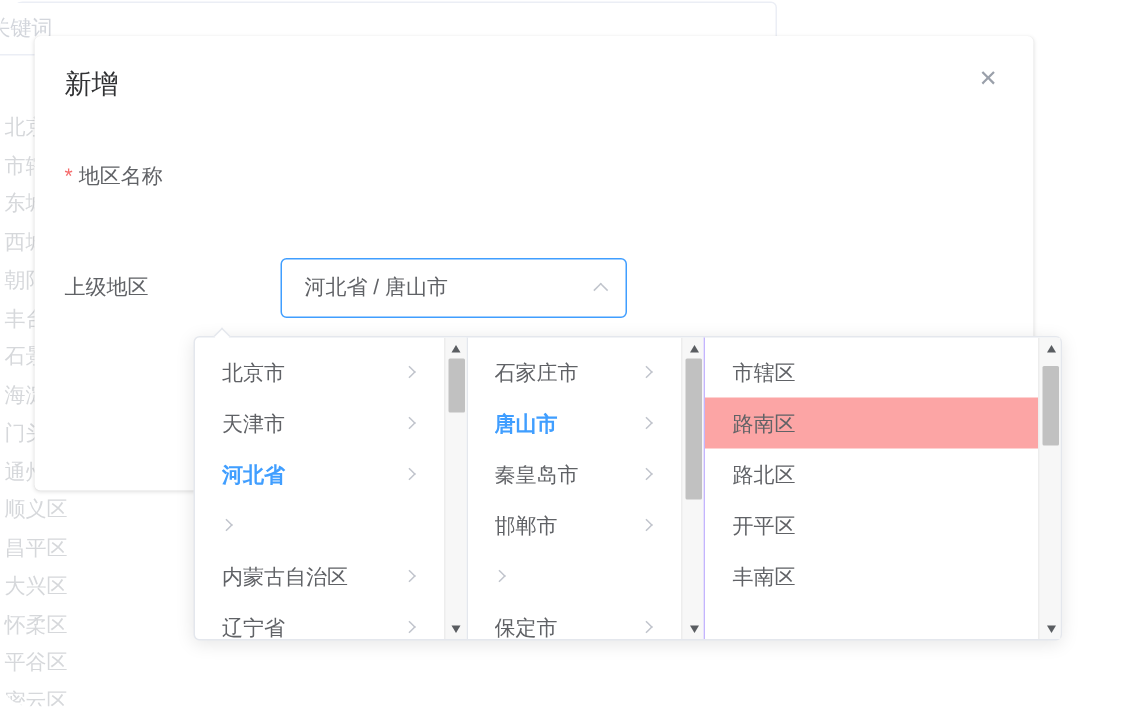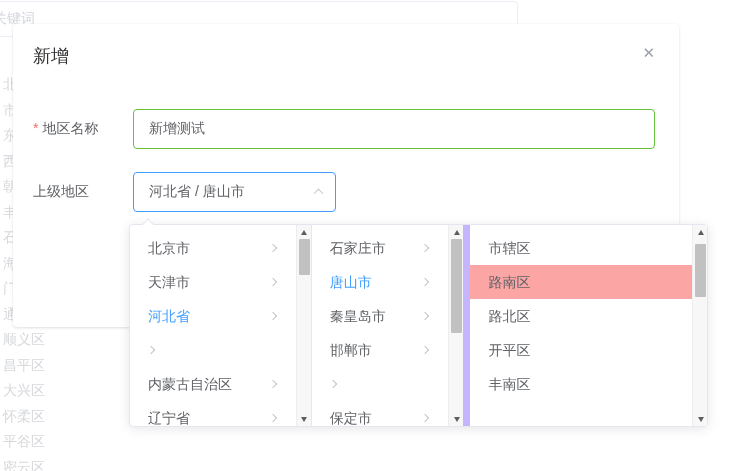--- a/index.html
+++ b/index.html
@@ -1,37 +1,37 @@
 <!DOCTYPE html>
 <html><head>
 <meta charset="utf-8">
 <style>
   * { margin:0; padding:0; box-sizing:border-box; }
   html,body { background:#fff; }
   body { font-family:"Liberation Sans","DejaVu Sans",sans-serif; }
   .screen {
     position:relative; width:748px; height:471px; overflow:hidden; background:#fff;
-    font-size:14px; color:#606266;
+    font-size:14px; color:#606266;border-radius:20px;
   }
 
   
   .backdrop { position:absolute; inset:0; z-index:1; }
   .bg-search {
     position:absolute; left:-30px; top:1px; width:548px; height:36px;
     border:1px solid #ebeef5; border-radius:4px; background:#fff;
   }
   .bg-search span {
     position:absolute; left:22px; top:8px; font-size:14px; color:#d3d6dc;
   }
   .bg-list { position:absolute; left:3px; top:72px; list-style:none; }
   .bg-item { height:25.5px; line-height:25.5px; font-size:14px; color:#d6d8db; white-space:nowrap; }
 
   
   .dialog {
-    position:absolute; left:13px; top:24px; width:666px; height:303px;
+    position:absolute; left:23px; top:24px; width:666px; height:303px;
     background:#fff; border-radius:4px; z-index:10;
     box-shadow:0 1px 3px rgba(0,0,0,.12), 0 0 1px rgba(0,0,0,.04);
   }
   .dialog-title {
     position:absolute; left:20px; top:20px; font-size:18px; color:#303133; line-height:24px;
   }
   .dialog-close {
     position:absolute; right:24px; top:20px; font-size:15px; color:#9aa0aa;
     cursor:pointer; line-height:18px;
   }
@@ -42,51 +42,51 @@
     width:100px; text-align:left; padding-right:12px; font-size:14px; color:#606266;
     white-space:nowrap; flex:none;
   }
   .req { color:#f56c6c; margin-right:4px; }
   .text-input {
     width:522px; height:40px; border:1px solid #67c23a; border-radius:4px;
     padding:0 15px; font-size:14px; color:#606266; background:#fff; outline:none;
     font-family:inherit;
   }
   .select-input {
-    position:relative; width:203px; height:40px; border:1px solid #409eff; border-radius:4px;
-    background:#fff; cursor:pointer; display:flex; align-items:center; padding:0 30px 0 15px;
+    position:relative; width:231px; height:40px; border:1px solid #409eff; border-radius:4px;
+    background:#fff; cursor:pointer; display:flex; align-items:center; padding:0 30px 0 15px;margin-left:44px;
   }
   .select-value { font-size:14px; color:#606266; white-space:nowrap; overflow:hidden; }
   .chev-up {
     position:absolute; right:13px; top:50%; width:7px; height:7px;
     border-top:1px solid #c0c4cc; border-right:1px solid #c0c4cc;
     transform:translateY(-30%) rotate(-45deg);
   }
 
   
   .cascader {
     position:absolute; left:129px; top:224px; width:579px; height:203px; z-index:20;
     background:#fff; border:1px solid #e4e7ed; border-radius:4px;
     box-shadow:0 2px 12px rgba(0,0,0,.1); display:flex;
   }
   .popper-arrow {
     position:absolute; left:14px; top:-5px; width:8px; height:8px; background:#fff;
     border-left:1px solid #e4e7ed; border-top:1px solid #e4e7ed; transform:rotate(45deg);
   }
   .cs-col { position:relative; height:100%; padding-top:6px; overflow:hidden; }
   .cs-col.c1 { width:182px; border-right:1px solid #e4e7ed; }
-  .cs-col.c2 { width:159px; border-right:7px solid #c4b5fd; }
+  .cs-col.c2 { width:159px; border-right:1px solid #c4b5fd; }
   .cs-col.c3 { width:237px; }
   .cs-item {
     position:relative; height:34px; line-height:34px; padding:0 36px 0 18px;
     display:flex; align-items:center; width:calc(100% - 15px);
     font-size:14px; color:#606266; cursor:pointer; white-space:nowrap;
   }
   .cs-item .lbl { flex:1; overflow:hidden; }
-  .cs-item.active { color:#409eff; font-weight:normal;align-items:center; }
+  .cs-item.active { color:#409eff; font-weight:bold;align-items:center; }
   .cs-item.hover { background:#fca5a5; }
   .chev-right {
     width:6px; height:6px; border-top:1px solid #c0c4cc; border-right:1px solid #c0c4cc;
     transform:rotate(45deg); margin-right:-16px; flex:none;
   }
   
   .sbar {
     position:absolute; top:0; right:0; width:15px; height:100%;
     background:#f7f7f7; border-left:1px solid #ededed;
   }
@@ -129,21 +129,20 @@
         <li class="bg-item">密云区</li>
       </ul>
   </div>
 
   <div class="dialog">
     <span class="dialog-title">新增</span>
     <span class="dialog-close">✕</span>
 
     <div class="form-row row-1">
       <label class="form-label"><span class="req">*</span><span>地区名称</span></label>
-      <input class="text-input" readonly="" value="新增测试" style="">
     </div>
 
     <div class="form-row row-2">
       <label class="form-label"><span>上级地区</span></label>
       <div class="select-input">
         <span class="select-value">河北省 / 唐山市</span>
         <i class="chev-up"></i>
       </div>
     </div>
   </div>

